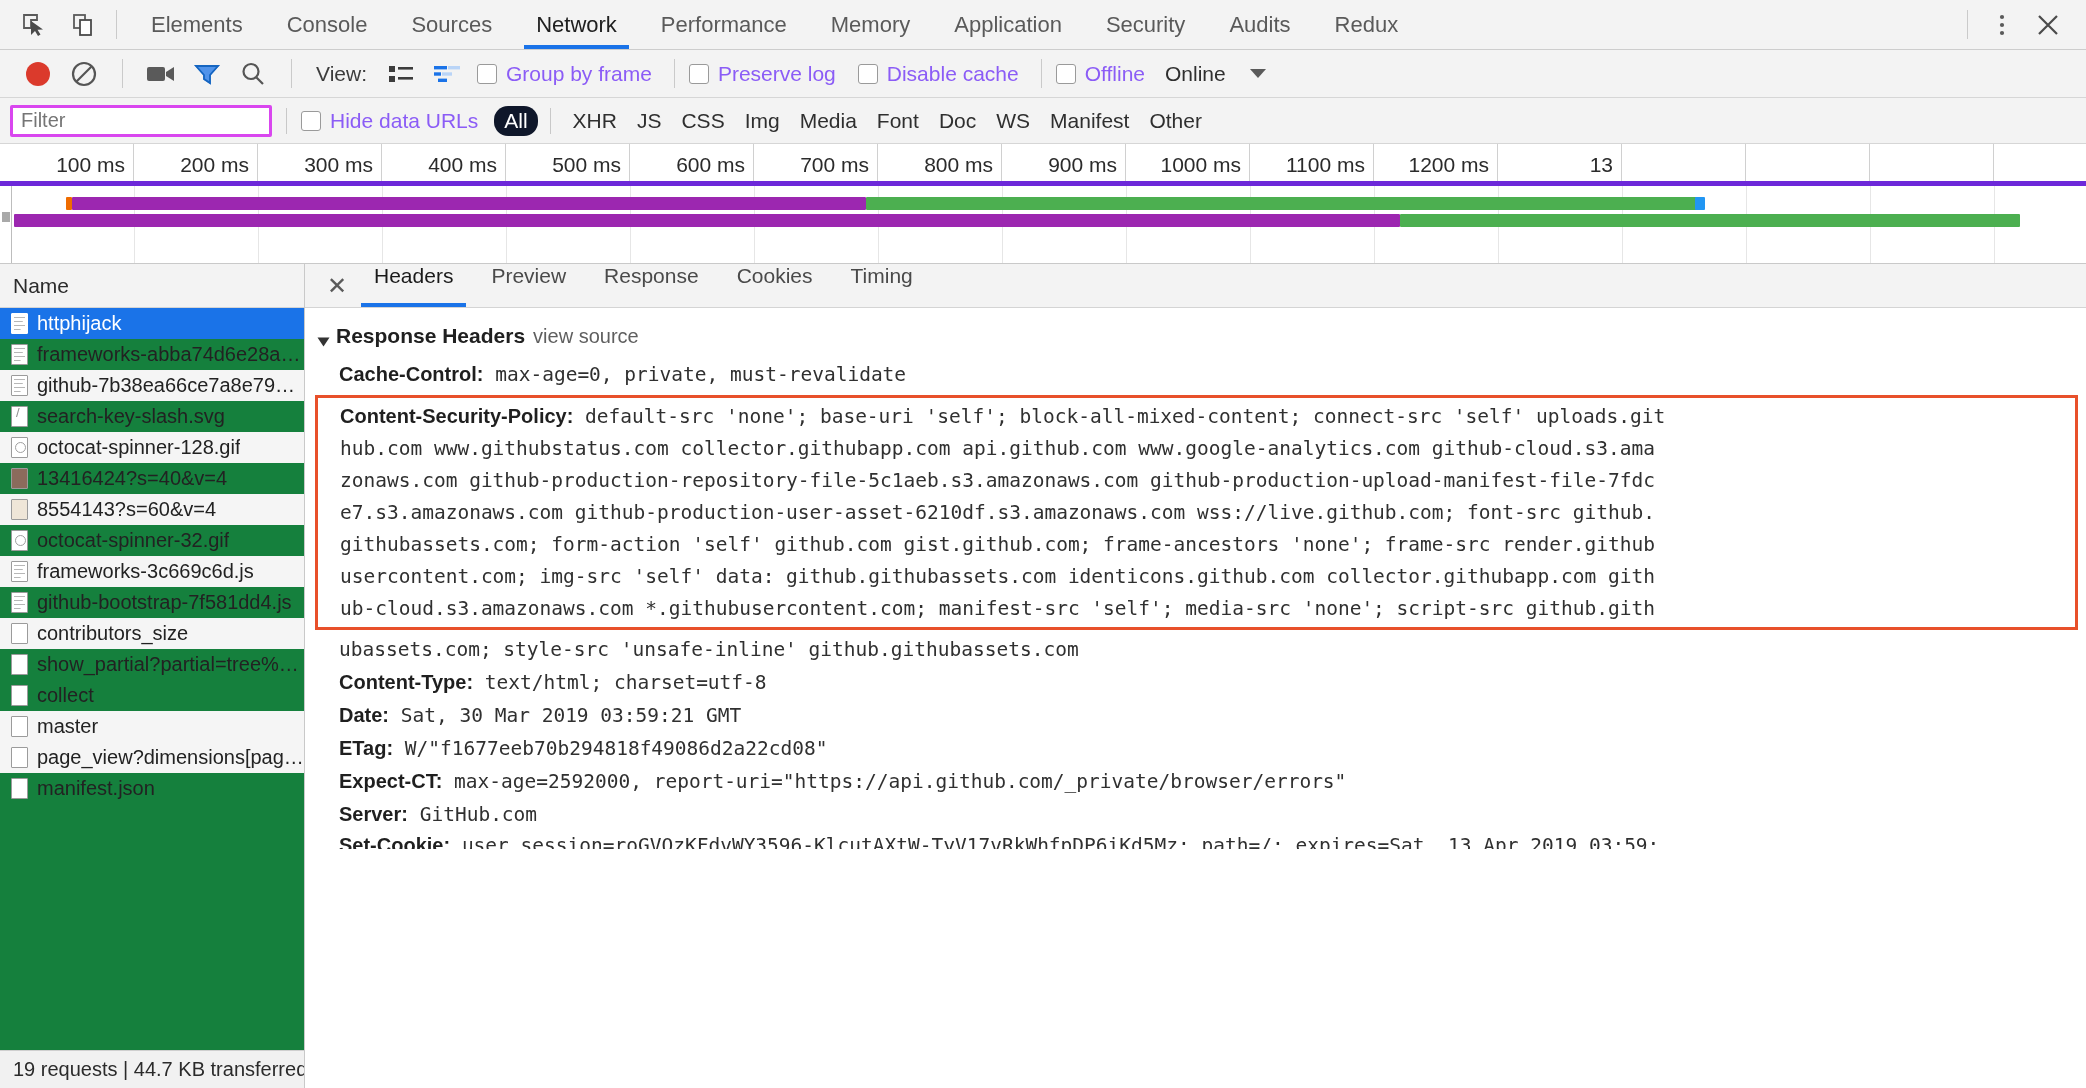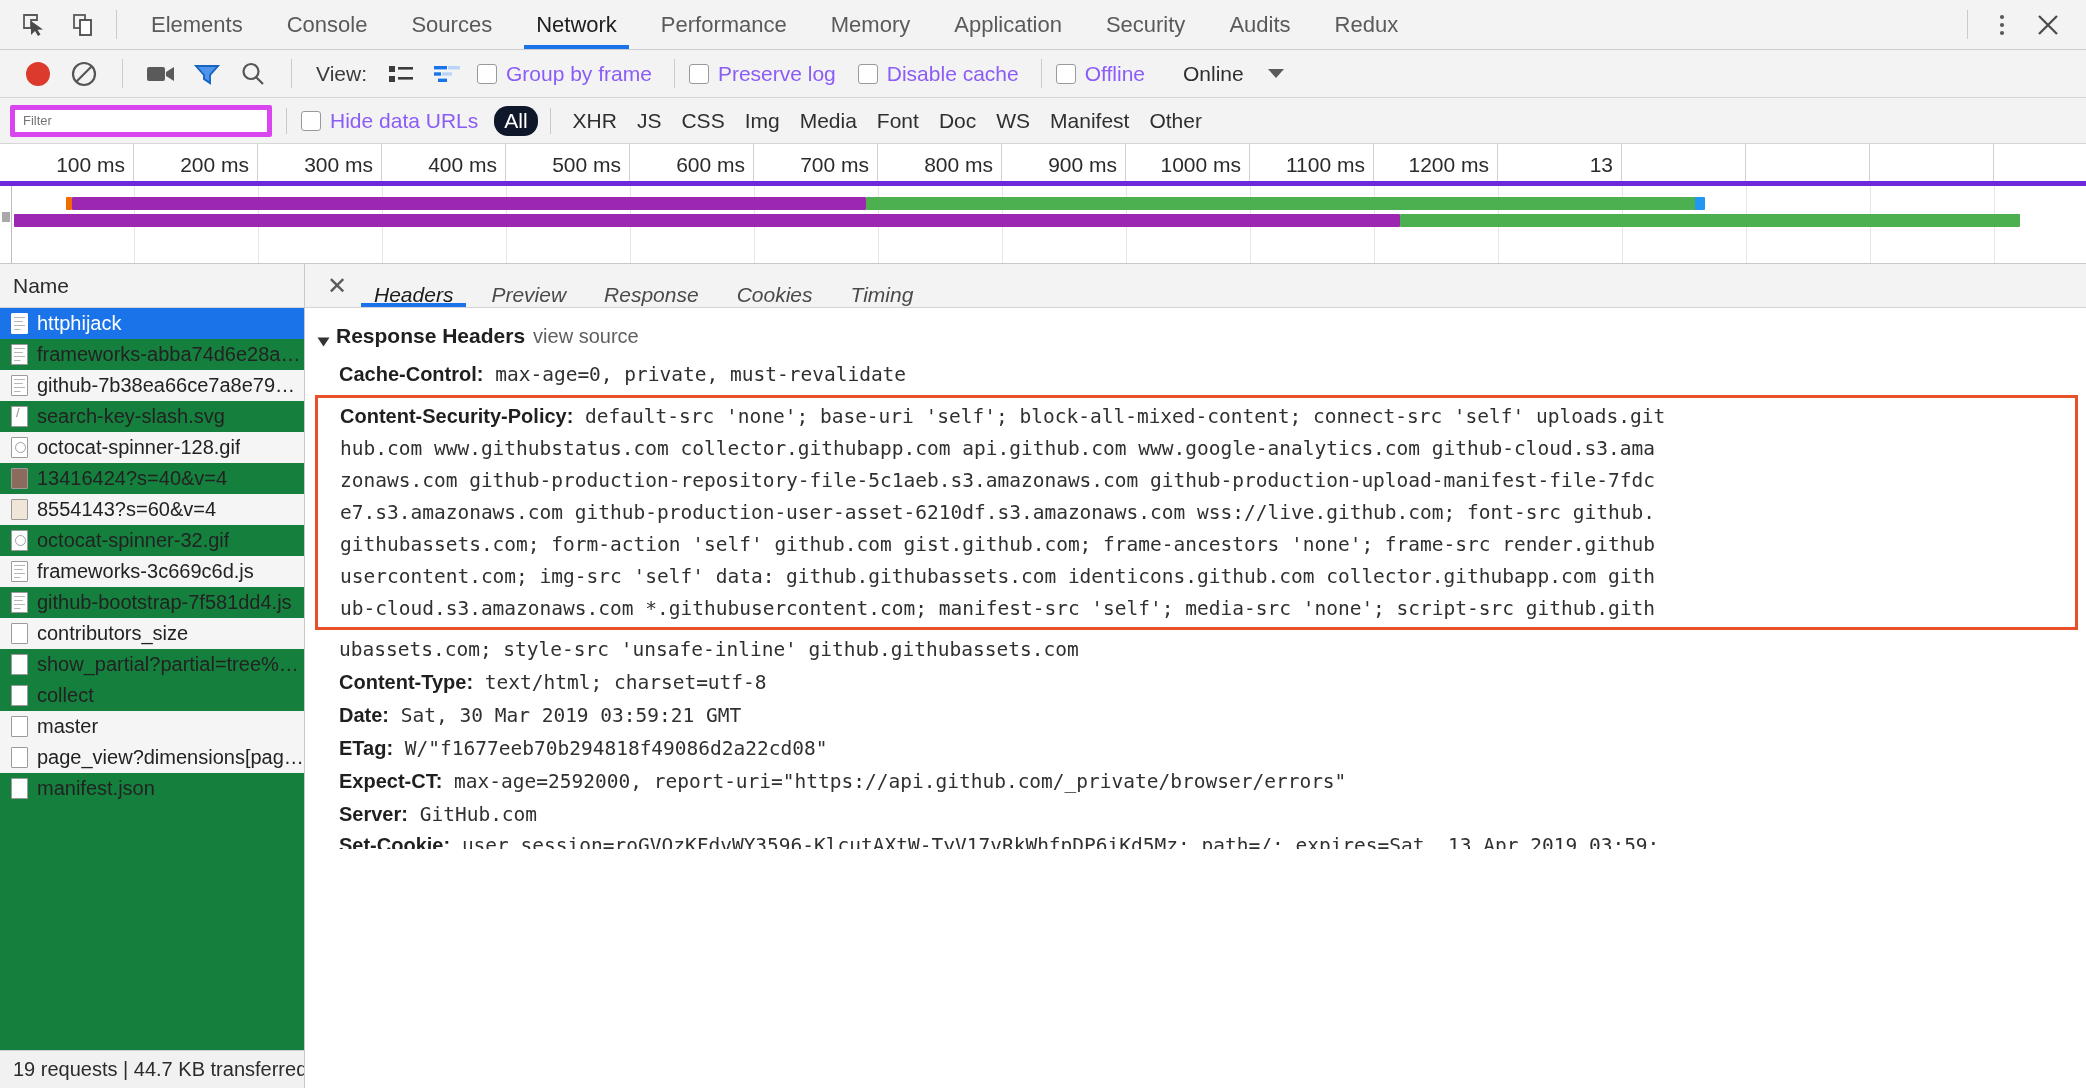--- a/index.html
+++ b/index.html
@@ -53,40 +53,40 @@
   .tool { width: 44px; height: 40px; display: flex; align-items: center; justify-content: center; }
   .rec-dot { width: 24px; height: 24px; border-radius: 50%; background: #db3a2c; }
   .view-label { font-size: 21px; color: #3c3c3c; margin: 0 10px 0 8px; }
   .chk-wrap { display: flex; align-items: center; gap: 9px; margin: 0 14px 0 6px; white-space: nowrap; }
   .chk {
     width: 20px; height: 20px;
     border: 1.6px solid #9a9a9a; border-radius: 3px;
     background: #fff; flex: none;
   }
   .chk-lbl { font-size: 21px; color: #8b5cf6; }
-  .online-lbl { font-size: 21px; color: #2f2f2f; margin-left: 22px; }
+  .online-lbl { font-size: 21px; color: #2f2f2f; margin-left: 4px; }
   .caret-dn {
     width: 0; height: 0; margin-left: 22px;
     border-left: 8px solid transparent; border-right: 8px solid transparent;
     border-top: 9px solid #5a5a5a;
   }
 
   
   .filterbar {
     height: 46px; min-height: 46px;
     background: #f3f3f3;
     border-bottom: 1px solid #d6d6d6;
     display: flex; align-items: center;
     padding-left: 10px; gap: 0;
   }
   .filter-input {
     width: 262px; height: 32px;
-    border: 5px solid #d946ef; border-radius: 2px;
+    border: 3px solid #d946ef; border-radius: 2px;
     background: #fff;
-    font-size: 13px; color: #8a8a8a;
+    font-size: 20px; color: #8a8a8a;
     padding: 0 8px;
     font-family: "Liberation Sans", sans-serif;
   }
   .fb-sep { width: 1px; height: 26px; background: #c8c8c8; margin: 0 14px; }
   .type-btn {
     font-size: 21px; color: #2f2f2f;
     padding: 3px 10px; border-radius: 14px;
     white-space: nowrap;
   }
   .type-btn.sel { background: #0f172a; color: #fff; }
@@ -180,22 +180,22 @@
   .detail-tabs {
     height: 44px; min-height: 44px;
     background: #f3f3f3; border-bottom: 1px solid #d4d4d4;
     display: flex; align-items: stretch; padding-left: 14px;
   }
   .close-x {
     display: flex; align-items: center; justify-content: center;
     width: 36px; font-size: 24px; color: #5a5a5a;
   }
   .dtab {
-    display: flex; align-items: flex-end; padding: 0 19px;
-    font-size: 21px; color: #4a4a4a; position: relative; white-space: nowrap; font-style: italic;
+    display: flex; align-items: flex-start; padding: 0 19px;
+    font-size: 21px; color: #4a4a4a; position: relative; white-space: nowrap;
   }
   .dtab.active { color: #1a1a1a; }
   .dtab.active::after {
     content: ""; position: absolute; left: 6px; right: 6px; bottom: 0;
     height: 4px; background: #1a73e8;
   }
   .headers-body { flex: 1; overflow: hidden; position: relative; padding-top: 10px; }
   .sect-title {
     display: flex; align-items: flex-end; gap: 8px;
     padding: 6px 0 10px 14px;

